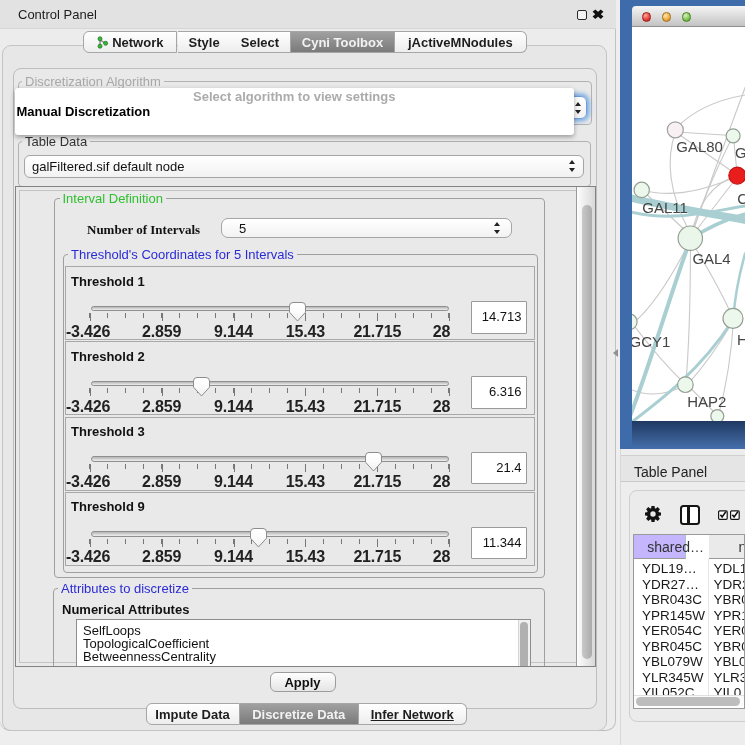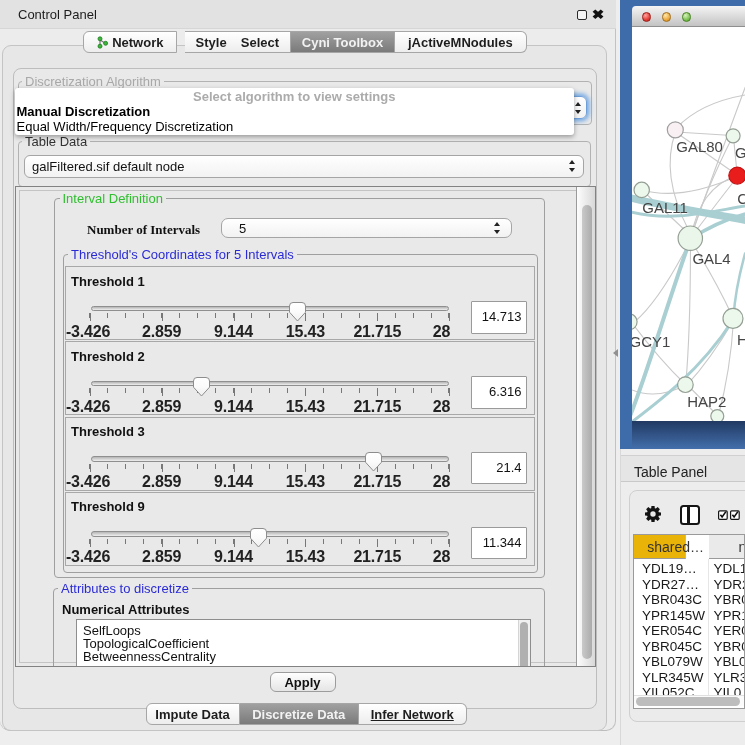--- a/index.html
+++ b/index.html
@@ -73,21 +73,21 @@
     <span class="t">Control Panel</span>
   </div>
 <div id="fbtn"></div>
 <div id="xbtn">✖</div>
 <div class="tab first" style="left:83px;top:30.6px;width:93.6px;"><svg width="13" height="13" viewBox="0 0 13 13" style="vertical-align:-2px;margin-right:3px">
       <path d="M4 3 L4 10 M4 4 L9 7" stroke="#7a7a7a" stroke-width="1.2" fill="none"></path>
       <circle cx="4" cy="2.8" r="2" fill="#3db53d" stroke="#1d7a1d" stroke-width="0.8"></circle>
       <circle cx="4" cy="10.2" r="2" fill="#3db53d" stroke="#1d7a1d" stroke-width="0.8"></circle>
       <circle cx="9.6" cy="7.3" r="2" fill="#3db53d" stroke="#1d7a1d" stroke-width="0.8"></circle>
     </svg>Network</div>
-<div class="tab " style="left:185px;top:30.6px;width:53.2px;">Style</div>
+<div class="tab " style="left:178px;top:30.6px;width:53.2px;">Style</div>
 <div class="tab " style="left:229.8px;top:30.6px;width:61.2px;">Select</div>
 <div class="tab sel" style="left:291px;top:30.6px;width:104px;">Cyni Toolbox</div>
 <div class="tab last" style="left:395px;top:30.6px;width:131.6px;">jActiveMNodules</div>
 <div class="group" style="left:17.5px;top:81px;width:574.5px;height:44px;"></div>
 <div class="glabel" style="left:22px;top:75px;color:#a8a8a8;">Discretization Algorithm</div>
 <div class="combo" style="left:24px;top:96px;width:563px;height:23px;box-shadow:0 0 4.5px 2.5px rgba(100,160,227,0.85);border-color:#6f9fd8;">
     <span class="carr" style="right:4px;"></span>
   </div>
 <div class="group" style="left:17.5px;top:141px;width:573.5px;height:45.5px;"></div>
 <div class="glabel" style="left:22px;top:134.5px;">Table Data</div>
@@ -208,21 +208,20 @@
 <div class="li" style="top:29.4px;">BetweennessCentrality</div>
 <div style="position:absolute;right:0;top:0;width:12px;height:100%;background:#f0f0f0;border-left:1px solid #d5d5d5;">
         <div style="position:absolute;left:1.5px;top:2px;width:8px;height:52px;background:#b0b0b0;border-radius:4px;"></div>
       </div>
 </div>
 <div id="spsb"></div><div id="spthumb"></div>
 </div>
 <div id="popup">
     <div class="i1">Select algorithm to view settings</div>
     <div class="i2">Manual Discretization</div>
-    <div class="i3">Equal Width/Frequency Discretization</div>
   </div>
 <div id="apply">Apply</div>
 <div class="tab first" style="left:145.5px;top:702.5px;width:94px;height:22.5px;line-height:22px;">Impute Data</div>
 <div class="tab sel" style="left:239.5px;top:702.5px;width:119.5px;height:22.5px;line-height:22px;">Discretize Data</div>
 <div class="tab last" style="left:359px;top:702.5px;width:107.5px;height:22.5px;line-height:22px;text-decoration:underline;">Infer Network</div>
 <div style="position:absolute;left:612.5px;top:349px;width:0;height:0;border-top:4px solid transparent;border-bottom:4px solid transparent;border-right:5px solid #909090;"></div>
 <div id="rsect"></div>
 <div id="bwin"></div>
 <div id="bband"></div>
 <div id="ncontent">
@@ -296,21 +295,21 @@
   </div>
 <svg class="abs" style="left:717.5px;top:509.5px;" width="10" height="10" viewBox="0 0 10 10">
     <rect x="0.6" y="0.9" width="8.6" height="8.4" rx="1" fill="#fff" stroke="#161616" stroke-width="1.2"></rect>
     <path d="M2.4 4.8 L4.1 6.9 L7.9 1.6" stroke="#0d0d0d" stroke-width="1.6" fill="none"></path>
   </svg>
 <svg class="abs" style="left:729.5px;top:509.5px;" width="10" height="10" viewBox="0 0 10 10">
     <rect x="0.6" y="0.9" width="8.6" height="8.4" rx="1" fill="#fff" stroke="#161616" stroke-width="1.2"></rect>
     <path d="M2.4 4.8 L4.1 6.9 L7.9 1.6" stroke="#0d0d0d" stroke-width="1.6" fill="none"></path>
   </svg>
 <div id="tbl">
-<div class="hcell" style="left:0;width:52px;background:#eab308;border-right:1px solid #a2c3d3;border-bottom:1px solid #9a9a9a;text-align:center;padding-left:13px;">shared…</div>
+<div class="hcell" style="left:0;width:52px;background:#c4b5fd;border-right:1px solid #a2c3d3;border-bottom:1px solid #9a9a9a;text-align:center;padding-left:13px;">shared…</div>
 <div class="hcell" style="left:75.2px;width:36.8px;background:#eaeaea;border-bottom:1px solid #9a9a9a;padding-left:29px;">na</div>
 <div style="position:absolute;left:74.2px;top:24.2px;width:1px;height:136px;background:#e6e6e6;"></div>
 <div class="trow" style="left:7.7px;top:26.2px;">YDL19…</div>
 <div class="trow" style="left:79.2px;top:26.2px;">YDL1</div>
 <div class="trow" style="left:7.7px;top:41.7px;">YDR27…</div>
 <div class="trow" style="left:79.2px;top:41.7px;">YDR2</div>
 <div class="trow" style="left:7.7px;top:57.2px;">YBR043C</div>
 <div class="trow" style="left:79.2px;top:57.2px;">YBR0</div>
 <div class="trow" style="left:7.7px;top:72.7px;">YPR145W</div>
 <div class="trow" style="left:79.2px;top:72.7px;">YPR1</div>

